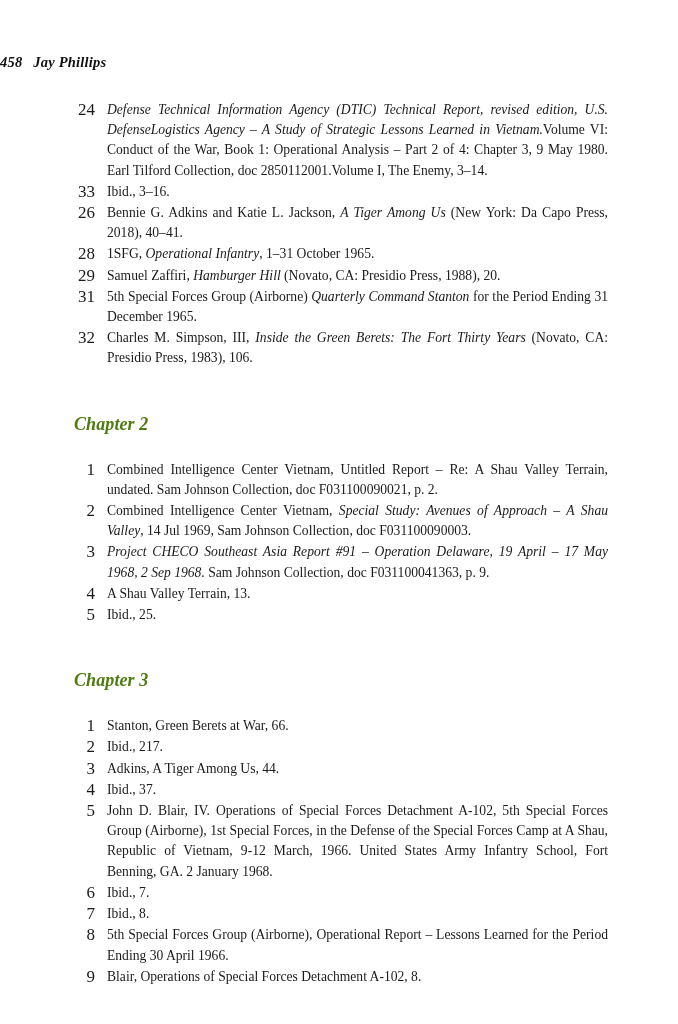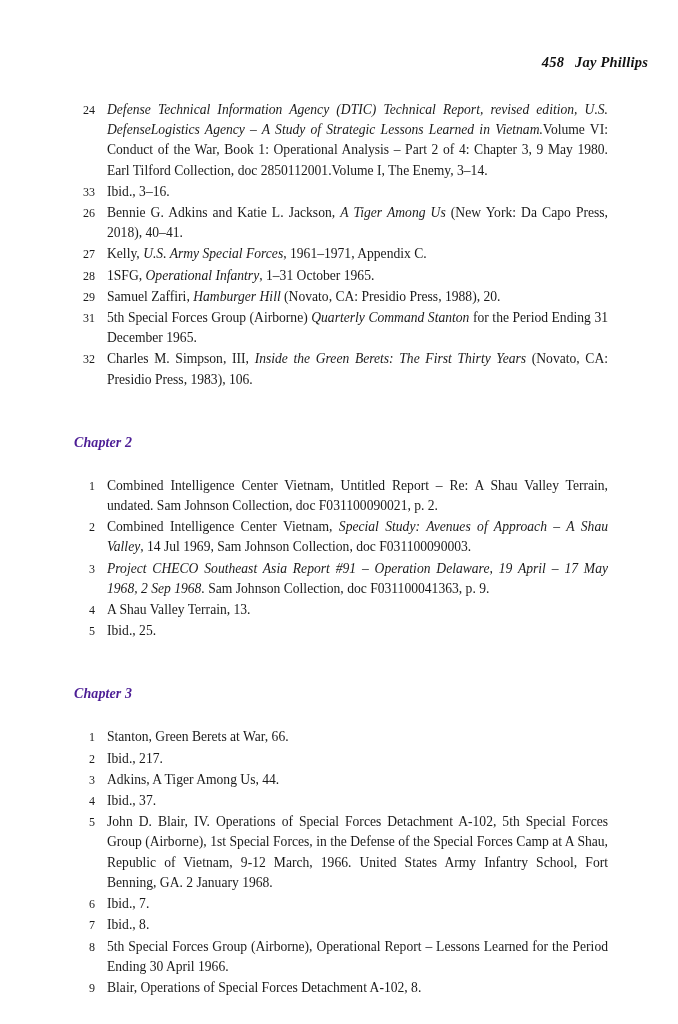--- a/index.html
+++ b/index.html
@@ -23,42 +23,42 @@
     height: 1024px;
     overflow: hidden;
   }
 
   
   .running-head {
     position: absolute;
     left: 0;
     top: 54px;
     width: 648px;
-    text-align: right;
+    text-align: left;
     font-weight: bold;
     font-style: italic;
     font-size: 14.5px;
     letter-spacing: 0.2px;
     color: #111111;
   }
   .running-head .folio { margin-right: 11px; }
 
   
   .content {
     position: absolute;
     left: 74px;
     top: 100px;
     width: 534px;
   }
 
   .chapter-heading {
     font-weight: bold;
     font-style: italic;
-    font-size: 14px;
-    color: #4c1d95;
+    font-size: 18px;
+    color: #4d7c0f;
     letter-spacing: 0.1px;
   }
 
   .notes {
     list-style: none;
     margin: 0;
     padding: 0;
   }
 
   .note {
@@ -73,21 +73,21 @@
   }
   
   .note > .txt { display: block; }
 
   .note .num {
     position: absolute;
     left: 0;
     top: 0;
     width: 21px;
     text-align: right;
-    font-size: 12px;
+    font-size: 17px;
     line-height: 20.2px;
     font-variant-numeric: lining-nums;
   }
 
   .note i { font-style: italic; }
 
   
   .gap-chapter-before { height: 44px; }
   .gap-chapter-after  { height: 25px; }
 </style>
@@ -109,38 +109,34 @@
           </li>
           <li class="note">
             <span class="num">33</span>
             <span class="txt"><span>Ibid., 3–16.</span></span>
           </li>
           <li class="note">
             <span class="num">26</span>
             <span class="txt"><span>Bennie G. Adkins and Katie L. Jackson, </span><i>A Tiger Among Us</i><span> (New York: Da Capo Press, 2018), 40–41.</span></span>
           </li>
           <li class="note">
-            <span class="num">27</span>
-            <span class="txt"><span>Kelly, </span><i>U.S. Army Special Forces</i><span>, 1961–1971, Appendix C.</span></span>
-          </li>
-          <li class="note">
             <span class="num">28</span>
             <span class="txt"><span>1SFG, </span><i>Operational Infantry</i><span>, 1–31 October 1965.</span></span>
           </li>
           <li class="note">
             <span class="num">29</span>
             <span class="txt"><span>Samuel Zaffiri, </span><i>Hamburger Hill</i><span> (Novato, CA: Presidio Press, 1988), 20.</span></span>
           </li>
           <li class="note">
             <span class="num">31</span>
             <span class="txt"><span>5th Special Forces Group (Airborne) </span><i>Quarterly Command Stanton</i><span> for the Period Ending 31 December 1965.</span></span>
           </li>
           <li class="note">
             <span class="num">32</span>
-            <span class="txt"><span>Charles M. Simpson, III, </span><i>Inside the Green Berets: The First Thirty Years</i><span> (Novato, CA: Presidio Press, 1983), 106.</span></span>
+            <span class="txt"><span>Charles M. Simpson, III, </span><i>Inside the Green Berets: The Fort Thirty Years</i><span> (Novato, CA: Presidio Press, 1983), 106.</span></span>
           </li>
         </ul>
         <div class="gap-chapter-before"></div>
         <div class="chapter-heading">Chapter 2</div>
         <div class="gap-chapter-after"></div>
         <ul class="notes">
           <li class="note">
             <span class="num">1</span>
             <span class="txt"><span>Combined Intelligence Center Vietnam, Untitled Report – Re: A Shau Valley Terrain, undated. Sam Johnson Collection, doc F031100090021, p. 2.</span></span>
           </li>

